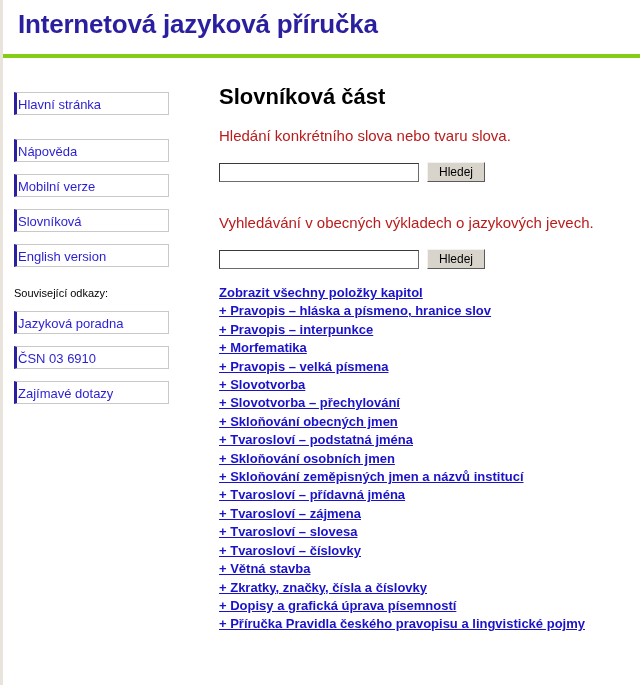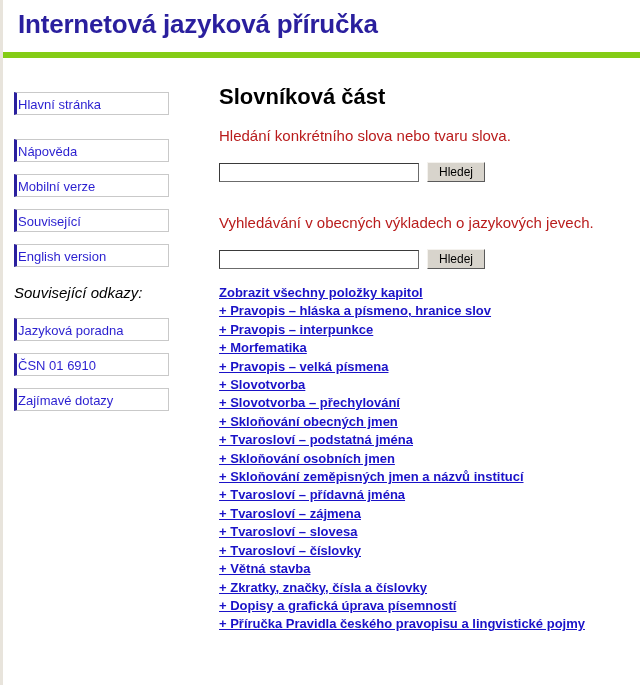--- a/index.html
+++ b/index.html
@@ -31,21 +31,21 @@
     position: absolute;
     left: 3px;
     top: 0;
     width: 637px;
     height: 685px;
   }
 
   
   #header {
     height: 58px;
-    border-bottom: 6px solid #84cc16;
+    border-bottom: 4px solid #84cc16;
     box-sizing: border-box;
     position: relative;
   }
   #site-title {
     position: absolute;
     left: 15px;
     top: 9px;
     font-size: 26px;
     font-weight: bold;
     color: #2a1f9e;
@@ -77,27 +77,26 @@
     padding-left: 1px;
     color: #2a1fd0;
     font-size: 13px;
     text-decoration: none;
     background: #ffffff;
     white-space: nowrap;
     overflow: hidden;
   }
   .nav-gap { height: 12px; }
   #related-label {
-    margin: 0 0 7px 11px;
-    font-size: 15px;
+    margin: 0 0 0 11px;
+    font-size: 11px;
     color: #000000;
     height: 18px;
     line-height: 18px;
     white-space: nowrap;
-    font-style: italic;
   }
 
   
   #main {
     position: absolute;
     left: 216px;
     top: 0;
     width: 439px;
   }
   .section-heading {
@@ -188,35 +187,35 @@
       <div class="nav-gap"></div>
 
       <div class="nav-gap"></div>
 
       <a class="nav-item" href="#">Nápověda</a>
       <div class="nav-gap"></div>
 
       <a class="nav-item" href="#">Mobilní verze</a>
       <div class="nav-gap"></div>
 
-      <a class="nav-item" href="#">Související</a>
+      <a class="nav-item" href="#">Slovníková</a>
       <div class="nav-gap"></div>
 
       <a class="nav-item" href="#">English version</a>
 
       <div style="height:17px"></div>
 
       <div id="related-label">Související odkazy:</div>
 
       <div style="height:9px"></div>
 
       <a class="nav-item" href="#">Jazyková poradna</a>
       <div class="nav-gap"></div>
 
-      <a class="nav-item" href="#">ČSN 01 6910</a>
+      <a class="nav-item" href="#">ČSN 03 6910</a>
       <div class="nav-gap"></div>
 
       <a class="nav-item" href="#">Zajímavé dotazy</a>
     </div>
 
     <div id="main">
 
       <div style="height:26px"></div>
 
       <h2 class="section-heading">Slovníková část</h2>

